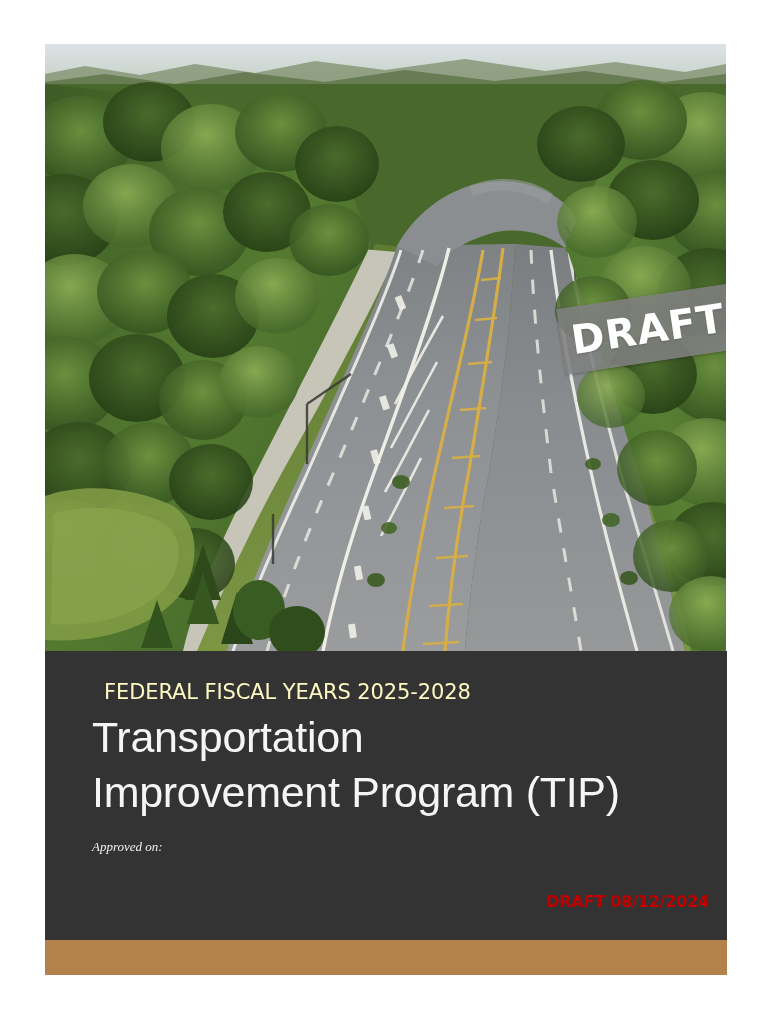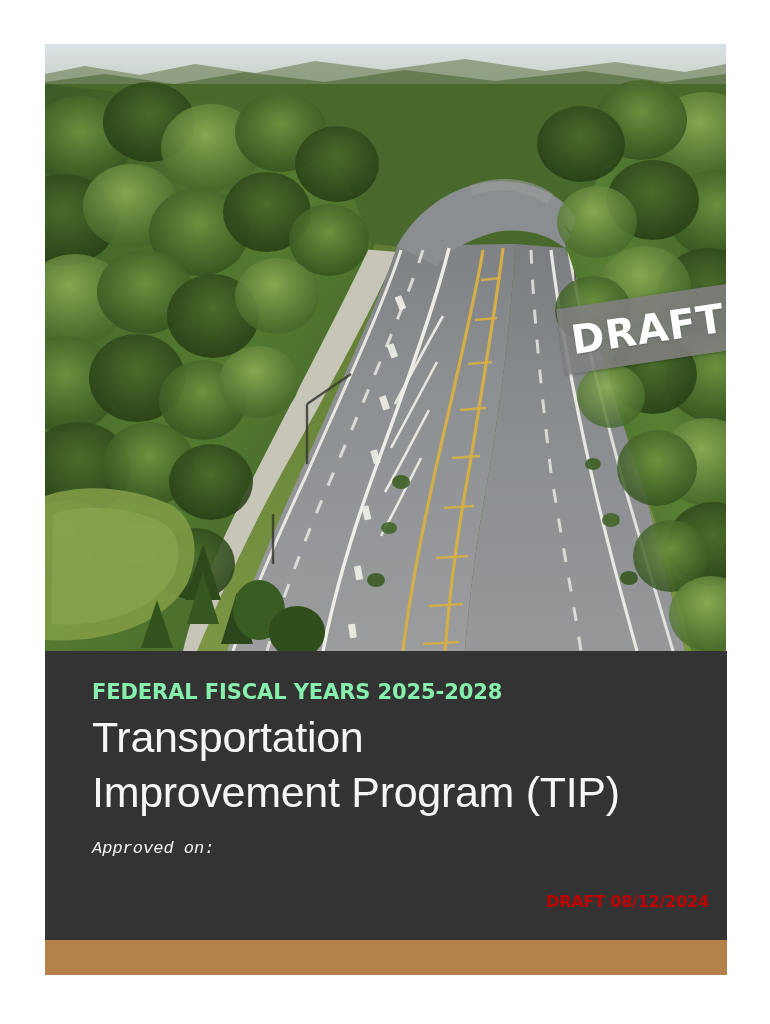--- a/index.html
+++ b/index.html
@@ -91,44 +91,44 @@
     position: absolute;
     left: 45px;
     top: 651px;
     width: 682px;
     height: 289px;
     background: #333333;
     box-sizing: border-box;
     padding: 30px 44px 0 47px;
   }
   #fiscal-years {
-    color: #86efac;
+    color: #fef9c3;
     font-family: "DejaVu Sans", sans-serif;
     font-size: 21px;
-    font-weight: bold;
+    font-weight: normal;
     letter-spacing: -0.1px;
     line-height: 1.1;
-    margin: 0 0 6px 0;
+    margin: 0 0 6px 12px;
     white-space: nowrap;
   }
   #doc-title {
     color: #f5f5f5;
     font-family: "Liberation Sans", sans-serif;
     font-size: 43px;
     font-weight: 300;
     line-height: 1.28;
     letter-spacing: -0.3px;
     margin: 0;
   }
   #doc-title .title-line { display: block; }
   #approved-on {
     color: #f2f2f2;
-    font-family: Liberation Mono, monospace;
+    font-family: Liberation Serif, serif;
     font-style: italic;
-    font-size: 17px;
+    font-size: 13px;
     line-height: 1.2;
     margin: 19px 0 0 0;
   }
   #draft-date {
     position: absolute;
     right: 18px;
     bottom: 29px;
     color: #C00000;
     font-family: "DejaVu Sans", sans-serif;
     font-size: 16px;

